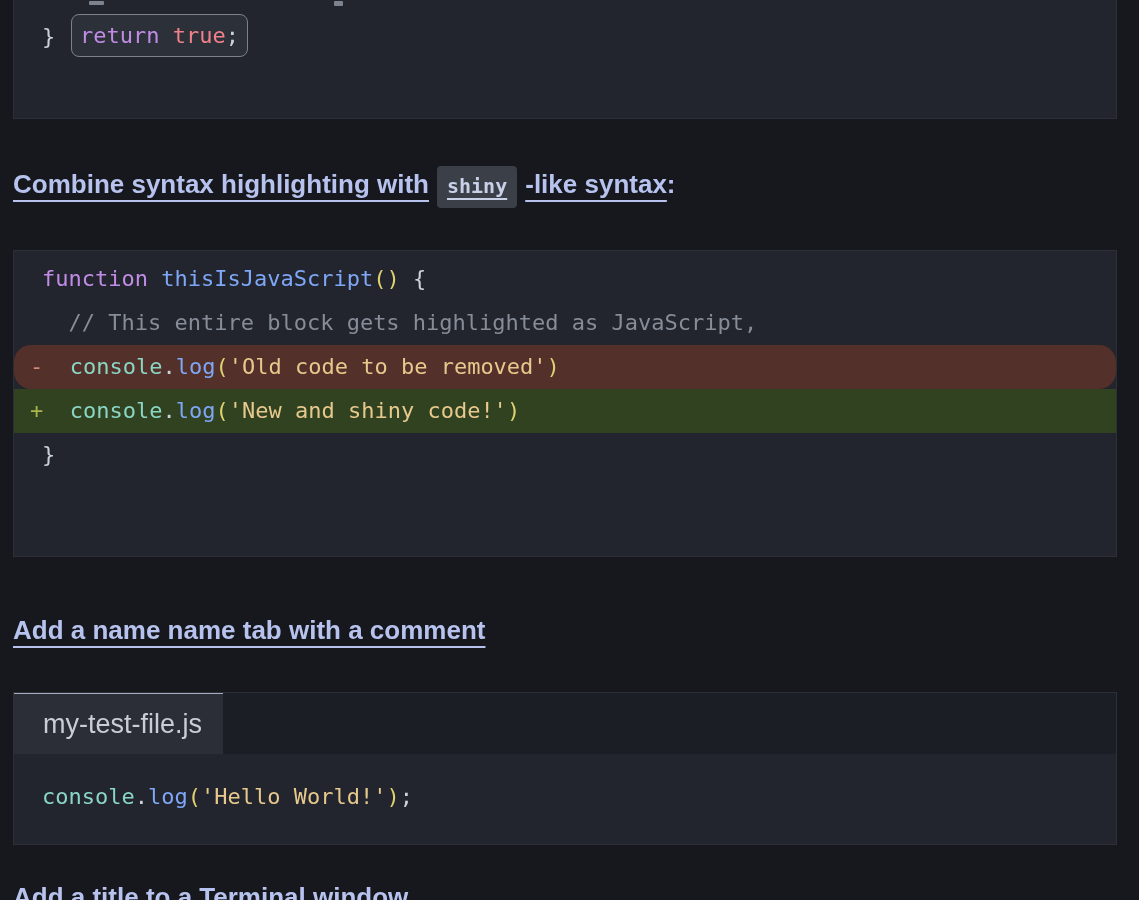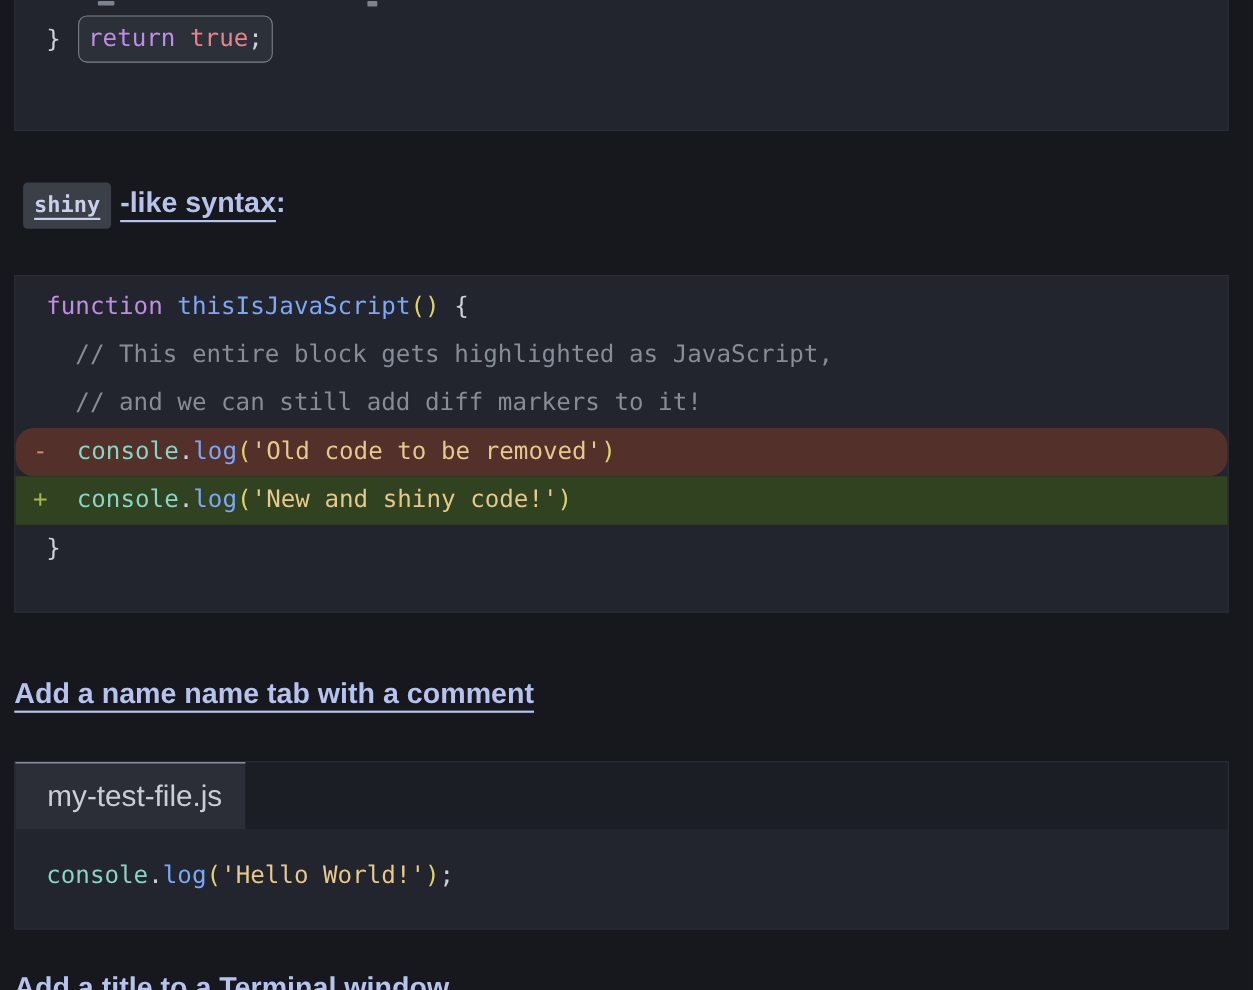--- a/index.html
+++ b/index.html
@@ -120,29 +120,29 @@
 <div class="code-block" id="block-marked">
   <div class="frag" id="frag-a"></div>
   <div class="frag" id="frag-b"></div>
   <div id="mark-box"><span class="tok" style="color: var(--keyword);">return</span><span class="tok" style="color: var(--plain);"> </span><span class="tok" style="color: var(--boolean);">true</span><span class="tok" style="color: var(--punctuation);">;</span></div>
   <div id="marked-closing" class="closing-line">
       <div class="code-line code"><span class="tok" style="color: var(--punctuation);">}</span></div>
     </div>
 </div>
 
 <h2 class="heading-link" id="heading-diff">
+  <span class="u">Combine syntax highlighting with</span>
   <span class="inline-chip">shiny</span>
   <span class="u">-like syntax</span>
   <span>:</span>
 </h2>
 
 <div class="code-block" id="block-diff">
     <div class="code-line code"><span class="tok" style="color: var(--keyword);">function</span><span class="tok" style="color: var(--plain);"> </span><span class="tok" style="color: var(--function-name);">thisIsJavaScript</span><span class="tok" style="color: var(--paren);">()</span><span class="tok" style="color: var(--plain);"> </span><span class="tok" style="color: var(--punctuation);">{</span></div>
     <div class="code-line code"><span class="tok" style="color: var(--comment);">  // This entire block gets highlighted as JavaScript,</span></div>
-    <div class="code-line code"><span class="tok" style="color: var(--comment);">  // and we can still add diff markers to it!</span></div>
     <div class="code-line del"><span class="marker">-</span><span class="tok" style="color: var(--plain);">  </span><span class="tok" style="color: var(--object-name);">console</span><span class="tok" style="color: var(--punctuation);">.</span><span class="tok" style="color: var(--function-name);">log</span><span class="tok" style="color: var(--paren);">(</span><span class="tok" style="color: var(--string);">'Old code to be removed'</span><span class="tok" style="color: var(--paren);">)</span></div>
     <div class="code-line ins"><span class="marker">+</span><span class="tok" style="color: var(--plain);">  </span><span class="tok" style="color: var(--object-name);">console</span><span class="tok" style="color: var(--punctuation);">.</span><span class="tok" style="color: var(--function-name);">log</span><span class="tok" style="color: var(--paren);">(</span><span class="tok" style="color: var(--string);">'New and shiny code!'</span><span class="tok" style="color: var(--paren);">)</span></div>
     <div class="code-line code"><span class="tok" style="color: var(--punctuation);">}</span></div>
   </div>
 
 <h2 class="heading-link" id="heading-filetab">
   <span class="u">Add a name name tab with a comment</span>
 </h2>
 
 <div class="code-block" id="block-tab">

